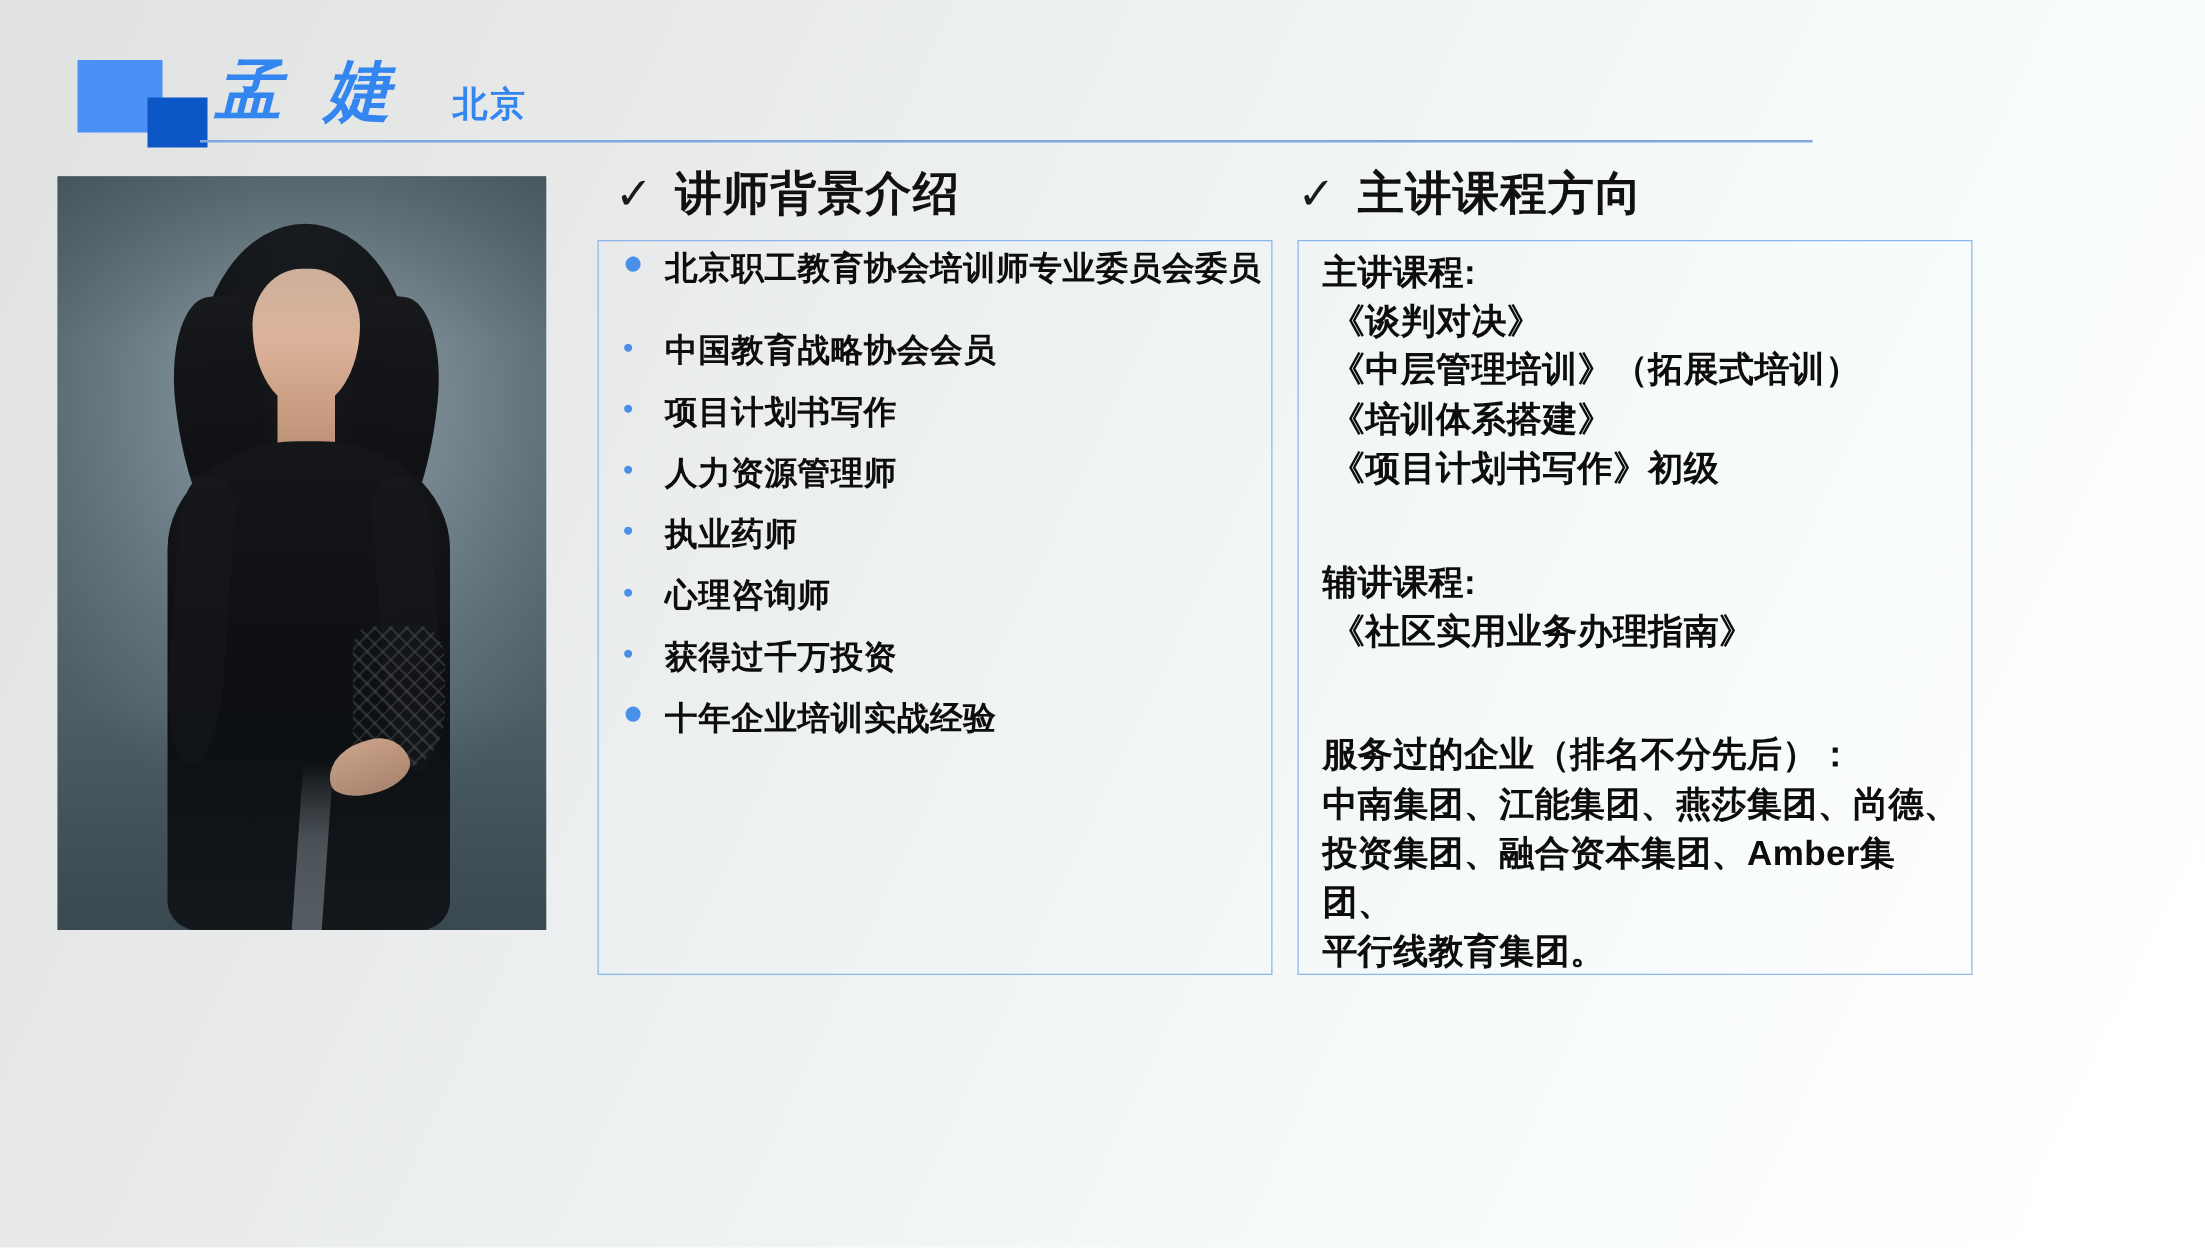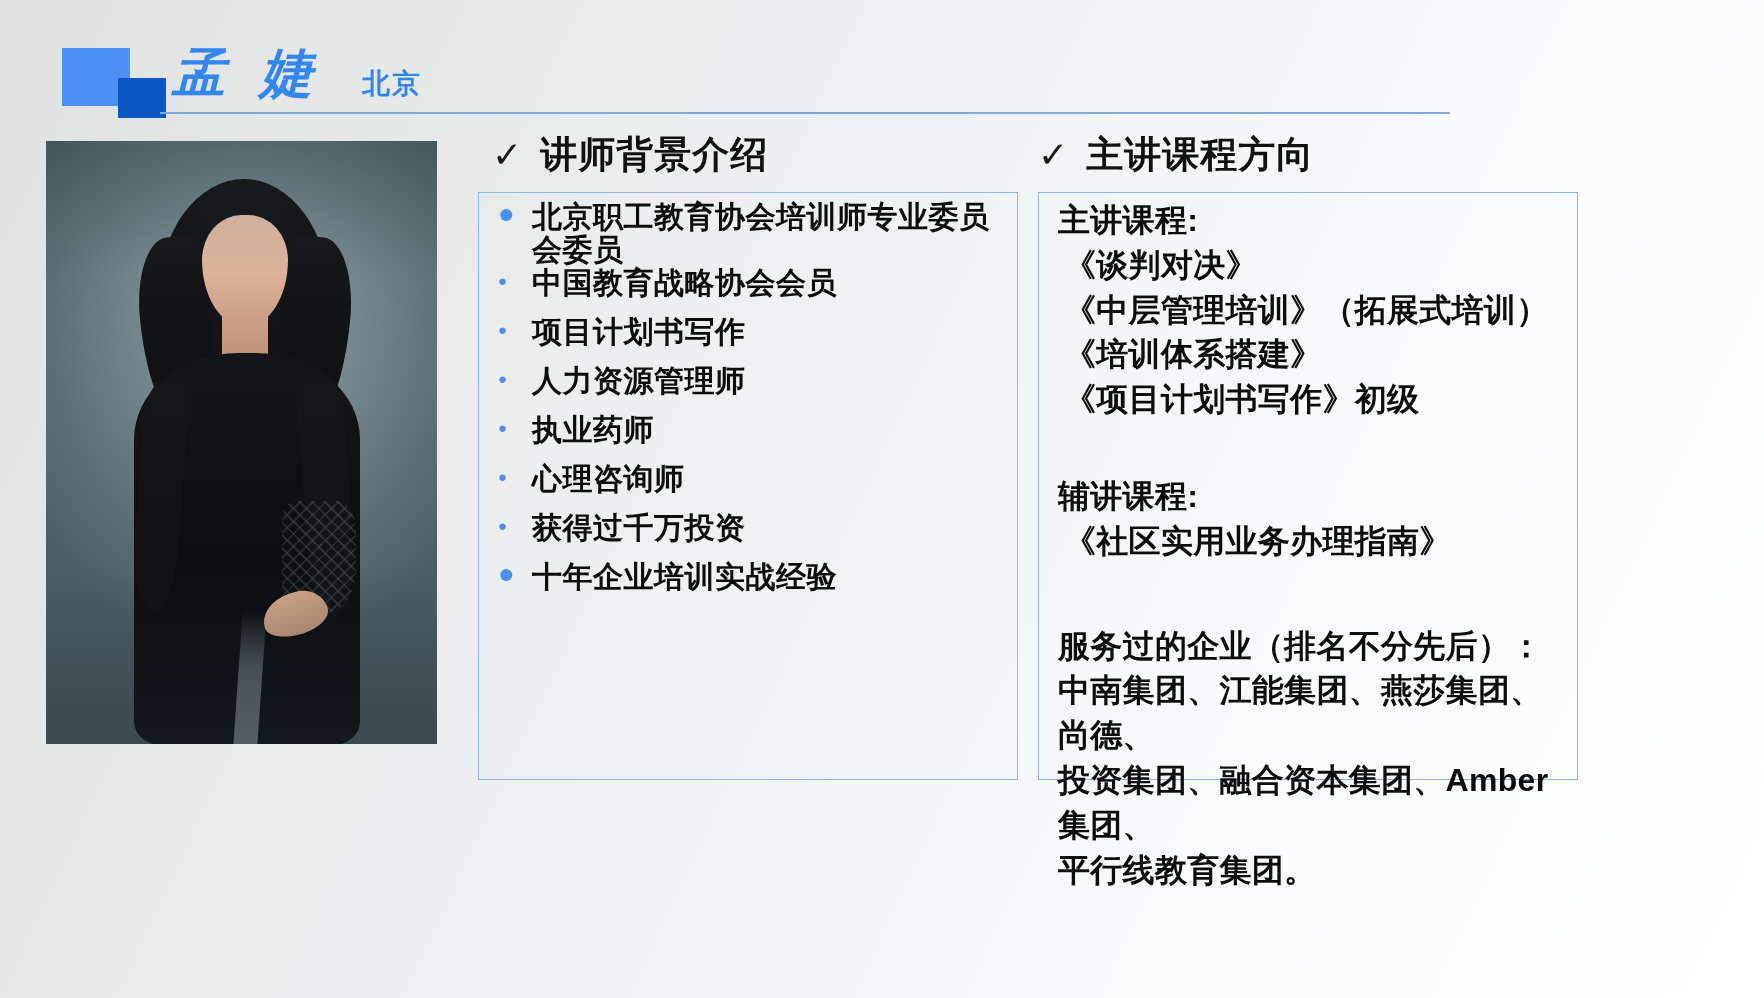--- a/index.html
+++ b/index.html
@@ -249,35 +249,35 @@
     flex: 0 0 34px;
     text-align: left;
     color: #4a90e8;
     line-height: 1;
     position: relative;
     top: -4px;
   }
   .cred-item.major .bullet { font-size: 28px; }
   .cred-item.minor .bullet { font-size: 15px; top: -7px; }
   .cred-item .ctext {
-    font-size: 30px;
+    font-size: 26px;
     font-weight: bold;
     color: #0d0d0d;
     letter-spacing: 0.5px;
     line-height: 1.1;
   }
   .cred-item.first { margin-bottom: 22px; }
 
   
   .course-block {
     position: absolute;
     left: 1058px;
     top: 198px;
     width: 510px;
-    font-size: 32px;
+    font-size: 28px;
     font-weight: bold;
     color: #0d0d0d;
     line-height: 1.40;
     letter-spacing: 0.3px;
   }
   .course-block .lead { margin-left: 0; }
   .course-block .indent { margin-left: 6px; }
   .spacer-lg { height: 52px; }
   .spacer-md { height: 60px; }
 </style>

